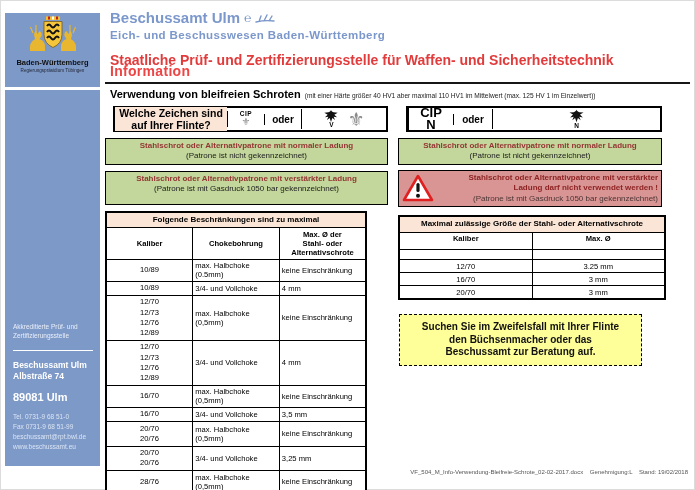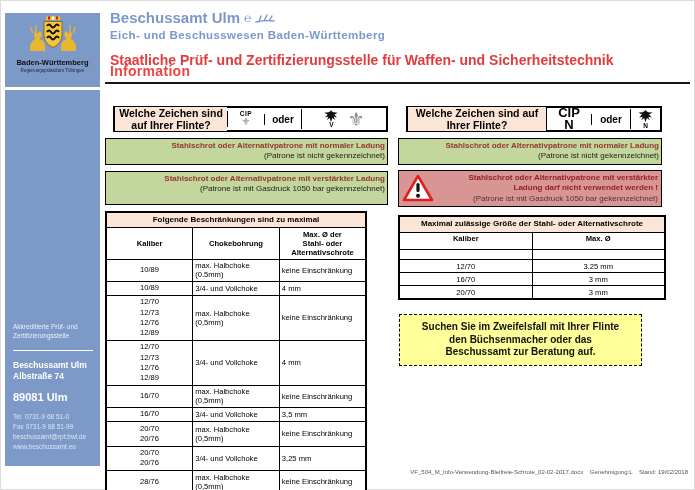--- a/index.html
+++ b/index.html
@@ -37,21 +37,21 @@
       font-size:10.5px;font-weight:bold;white-space:pre-line;line-height:1.15;}
   .zcell{border-left:1.5px solid #000;display:flex;flex-direction:column;align-items:center;justify-content:center;}
   .zcell-row{border-left:1.5px solid #000;display:flex;align-items:center;justify-content:center;gap:8px;}
   .cip-small{font-size:6.5px;font-weight:bold;letter-spacing:.5px;line-height:1;}
   .fleur-sm{font-size:10px;color:#8a8a8a;line-height:1;}
   .fleur-lg{font-size:19px;color:#8a8a8a;line-height:1;}
   .oder{font-size:10px;font-weight:bold;}
   .eagle-wrap{display:flex;flex-direction:column;align-items:center;line-height:1;}
   .eagle-letter{font-size:6.5px;font-weight:bold;margin-top:-1px;}
   .cip-big{font-size:13px;font-weight:bold;line-height:.95;text-align:center;}
-  .greenbox{border:1.5px solid #000;background:#C3D69B;text-align:right;margin-top:6px;padding:2px 2px;box-sizing:border-box;}
+  .greenbox{border:1.5px solid #000;background:#C3D69B;text-align:center;margin-top:6px;padding:2px 2px;box-sizing:border-box;}
   .greenbox.tall{min-height:34px;}
   .gb-l1{font-size:8px;font-weight:bold;color:#943634;line-height:1.3;}
   .gb-l2{font-size:8px;color:#1c1c1c;line-height:1.3;}
   .redbox{border:1.5px solid #000;background:#D99594;margin-top:5px;min-height:34px;display:flex;align-items:center;
           padding:2px 3px;box-sizing:border-box;gap:5px;}
   .rb-text{flex:1;text-align:right;}
   .rb-l1{font-size:8px;font-weight:bold;color:#8E2424;line-height:1.3;white-space:pre-line;}
   .rb-l2{font-size:8px;color:#4a3434;line-height:1.3;}
   
   .tbl{border-collapse:collapse;border:2px solid #000;background:#fff;table-layout:fixed;margin-top:6px;}
@@ -118,20 +118,24 @@
     <span style="font-size:12px;">℮</span>
     <svg width="20" height="12" viewBox="0 0 20 12">
       <path d="M1,10 Q10,8 19,9 M4,9.5 L6,4 M9,9 L12,3 M14,9 L17,4" stroke="#7B97CB" stroke-width="1.4" fill="none" stroke-linecap="round"></path>
     </svg>
   </div>
   <div class="hdr-sub">Eich- und Beschusswesen Baden-Württemberg</div>
   <div class="hdr-red">Staatliche Prüf- und Zertifizierungsstelle für Waffen- und Sicherheitstechnik</div>
   <div class="hdr-info">Information</div>
   <div class="hdr-rule"></div>
 
+  <div class="intro">
+    <span class="intro-title">Verwendung von bleifreien Schroten</span>
+    <span class="intro-note">(mit einer Härte größer 40 HV1 aber maximal 110 HV1 im Mittelwert (max. 125 HV 1 im Einzelwert))</span>
+  </div>
 
   <div class="col-left">
     <div class="zbox">
       <div class="zq" style="flex:0 0 112px;">Welche Zeichen sind
 auf Ihrer Flinte?</div>
       <div class="zcell" style="flex:0 0 36px;">
         <span class="cip-small">CIP</span>
         <span class="fleur-sm">⚜</span>
       </div>
       <div class="zcell" style="flex:0 0 36px;">
@@ -222,22 +226,20 @@
             <td>28/76</td>
             <td>max. Halbchoke (0,5mm)</td>
             <td>keine Einschränkung</td>
           </tr>
         </tbody>
     </table>
   </div>
 
   <div class="col-right">
     <div class="zbox">
-      <div class="zq" style="flex:0 0 138px;">Welche Zeichen sind auf
-Ihrer Flinte?</div>
       <div class="zcell" style="flex:0 0 44px;">
         <span class="cip-big">CIP</span>
         <span class="cip-big">N</span>
       </div>
       <div class="zcell" style="flex:0 0 38px;">
         <span class="oder">oder</span>
       </div>
       <div class="zcell" style="flex:1;">
         <svg width="17" height="14" viewBox="0 0 24 20">
           <path d="M12,1 C11,3 10,4 8,4.5 L2,5 L7,8 L3,12 L8,11 L6,16 L10,13 L12,19 L14,13 L18,16 L16,11 L21,12 L17,8 L22,5 L16,4.5 C14,4 13,3 12,1 Z" fill="#111"></path>

